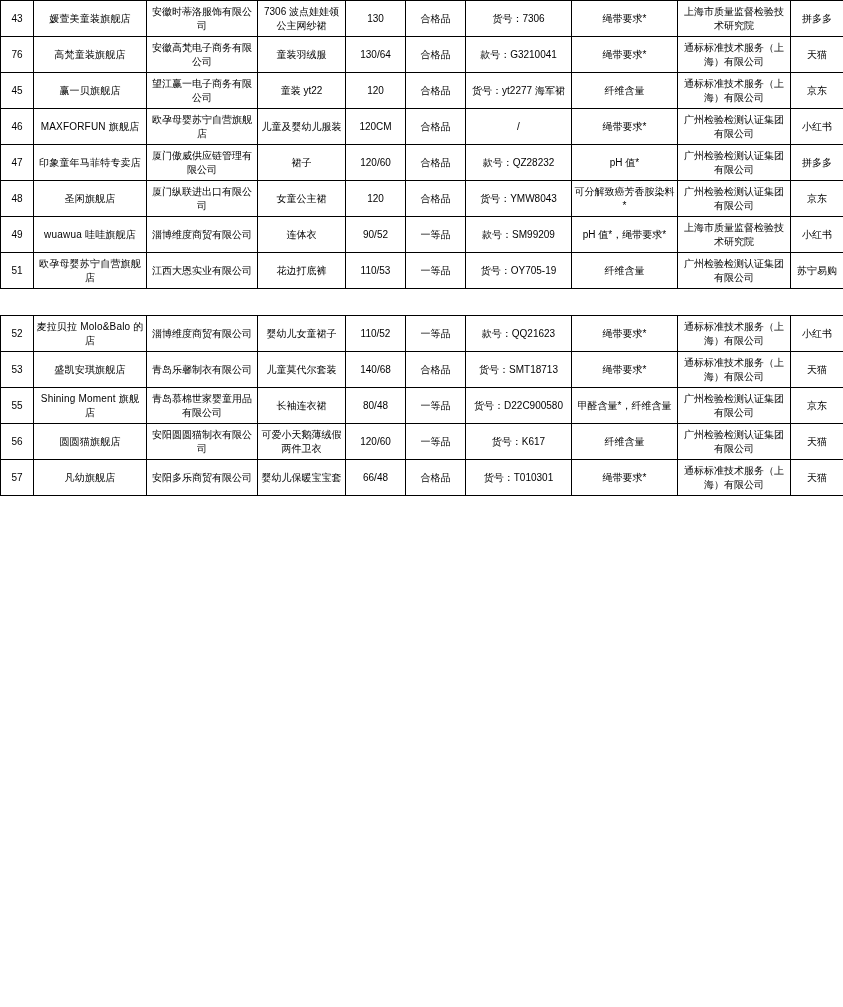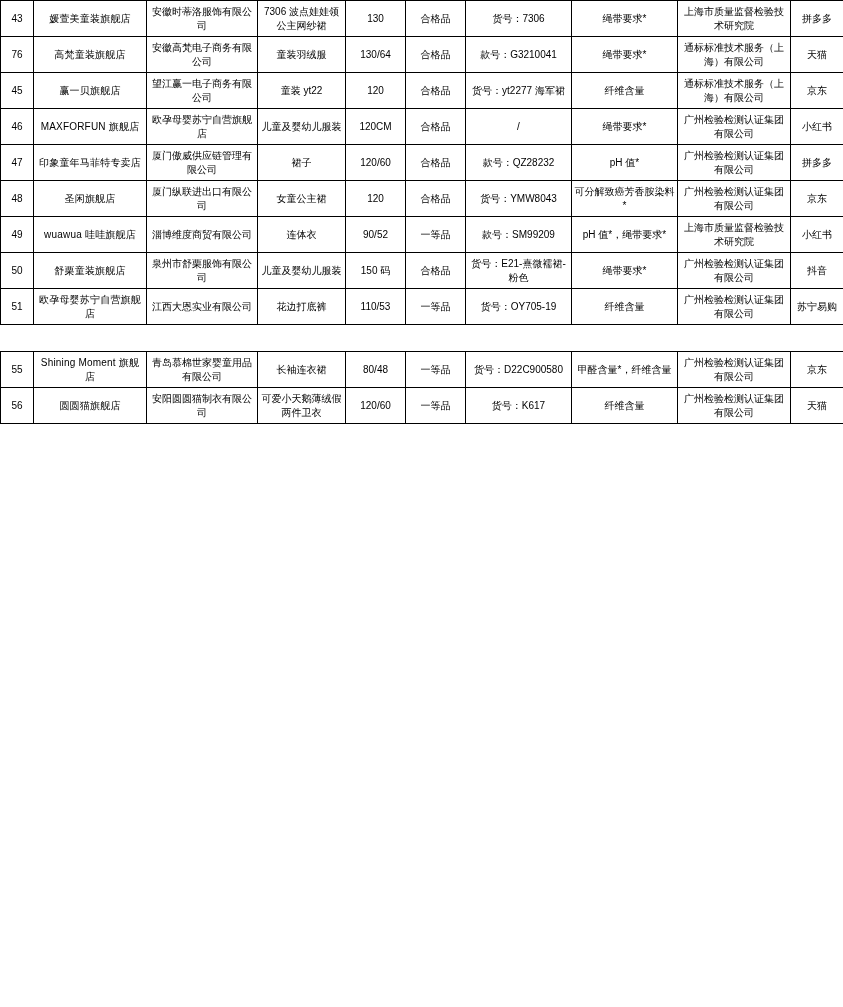--- a/index.html
+++ b/index.html
@@ -147,32 +147,20 @@
         <td>淄博维度商贸有限公司</td>
         <td>连体衣</td>
         <td>90/52</td>
         <td>一等品</td>
         <td>款号：SM99209</td>
         <td>pH 值*，绳带要求*</td>
         <td>上海市质量监督检验技术研究院</td>
         <td>小红书</td>
       </tr>
       <tr>
-        <td>50</td>
-        <td class="cell-shop">舒栗童装旗舰店</td>
-        <td>泉州市舒栗服饰有限公司</td>
-        <td>儿童及婴幼儿服装</td>
-        <td>150 码</td>
-        <td>合格品</td>
-        <td>货号：E21-熹微襦裙-粉色</td>
-        <td>绳带要求*</td>
-        <td>广州检验检测认证集团有限公司</td>
-        <td>抖音</td>
-      </tr>
-      <tr>
         <td>51</td>
         <td class="cell-shop">欧孕母婴苏宁自营旗舰店</td>
         <td>江西大恩实业有限公司</td>
         <td>花边打底裤</td>
         <td>110/53</td>
         <td>一等品</td>
         <td>货号：OY705-19</td>
         <td>纤维含量</td>
         <td>广州检验检测认证集团有限公司</td>
         <td>苏宁易购</td>
@@ -190,20 +178,44 @@
         <col class="c3">
         <col class="c4">
       <col class="c5">
         <col class="c6">
         <col class="c7">
         <col class="c8">
         <col class="c9">
     </colgroup>
     <tbody>
       <tr>
+        <td>52</td>
+        <td class="cell-shop">麦拉贝拉 Molo&amp;Balo 的店</td>
+        <td>淄博维度商贸有限公司</td>
+        <td>婴幼儿女童裙子</td>
+        <td>110/52</td>
+        <td>一等品</td>
+        <td>款号：QQ21623</td>
+        <td>绳带要求*</td>
+        <td>通标标准技术服务（上海）有限公司</td>
+        <td>小红书</td>
+      </tr>
+      <tr>
+        <td>53</td>
+        <td class="cell-shop">盛凯安琪旗舰店</td>
+        <td>青岛乐馨制衣有限公司</td>
+        <td>儿童莫代尔套装</td>
+        <td>140/68</td>
+        <td>合格品</td>
+        <td>货号：SMT18713</td>
+        <td>绳带要求*</td>
+        <td>通标标准技术服务（上海）有限公司</td>
+        <td>天猫</td>
+      </tr>
+      <tr>
         <td>55</td>
         <td class="cell-shop">Shining Moment 旗舰店</td>
         <td>青岛慕棉世家婴童用品有限公司</td>
         <td>长袖连衣裙</td>
         <td>80/48</td>
         <td>一等品</td>
         <td>货号：D22C900580</td>
         <td>甲醛含量*，纤维含量</td>
         <td>广州检验检测认证集团有限公司</td>
         <td>京东</td>
@@ -213,16 +225,28 @@
         <td class="cell-shop">圆圆猫旗舰店</td>
         <td>安阳圆圆猫制衣有限公司</td>
         <td>可爱小天鹅薄绒假两件卫衣</td>
         <td>120/60</td>
         <td>一等品</td>
         <td>货号：K617</td>
         <td>纤维含量</td>
         <td>广州检验检测认证集团有限公司</td>
         <td>天猫</td>
       </tr>
+      <tr>
+        <td>57</td>
+        <td class="cell-shop">凡幼旗舰店</td>
+        <td>安阳多乐商贸有限公司</td>
+        <td>婴幼儿保暖宝宝套</td>
+        <td>66/48</td>
+        <td>合格品</td>
+        <td>货号：T010301</td>
+        <td>绳带要求*</td>
+        <td>通标标准技术服务（上海）有限公司</td>
+        <td>天猫</td>
+      </tr>
     </tbody>
   </table>
 
 </div>
 
 </body></html>

